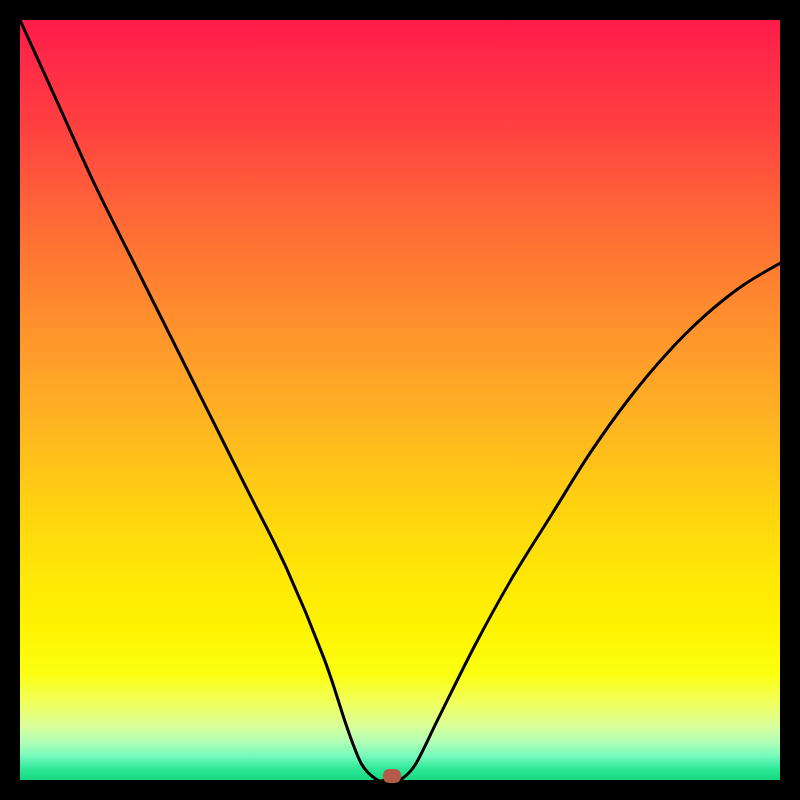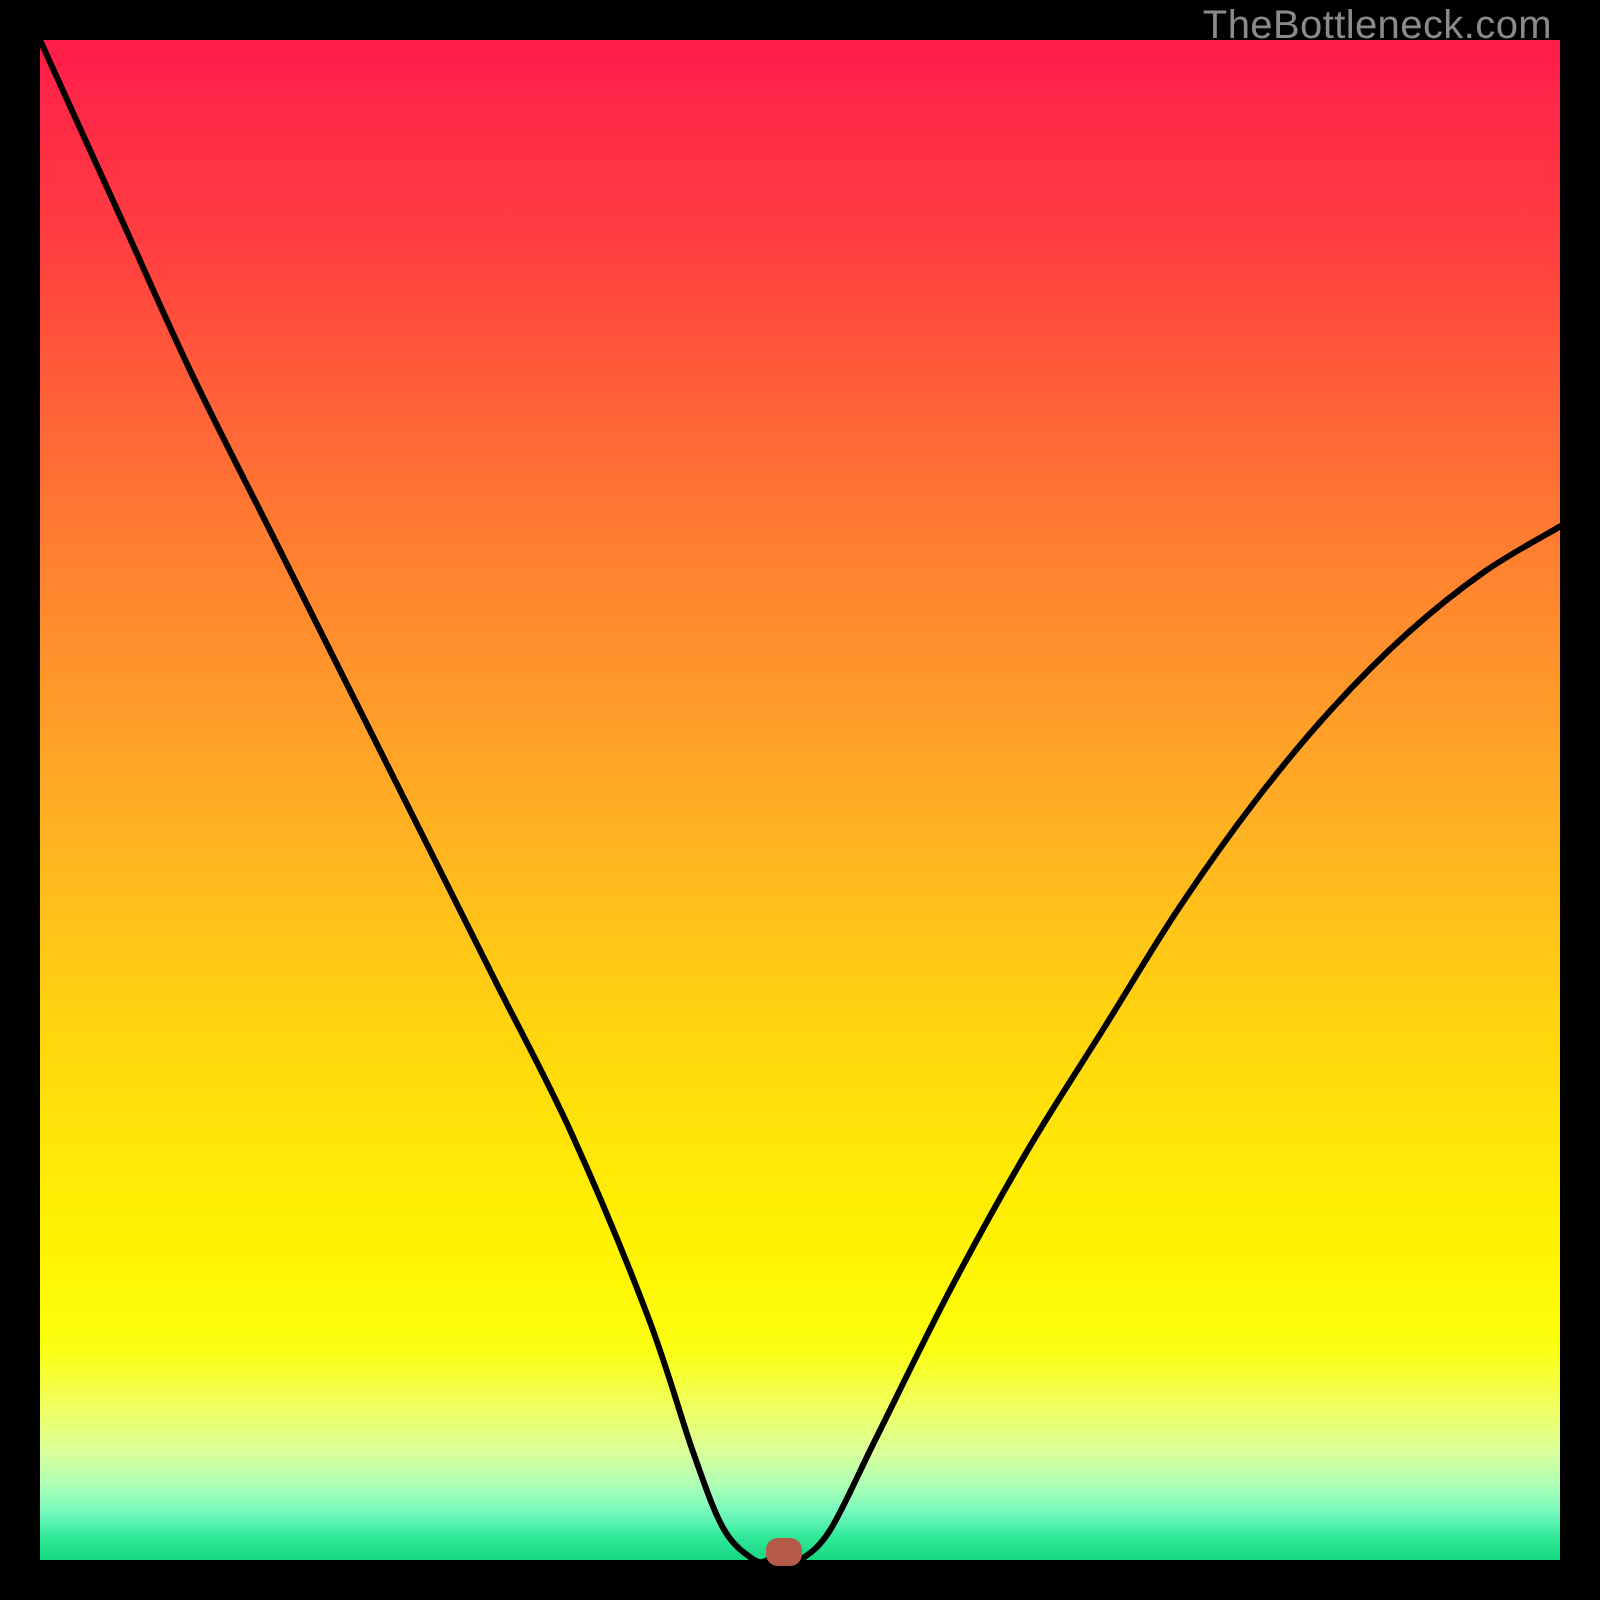--- a/index.html
+++ b/index.html
@@ -67,21 +67,20 @@
     height: 14px;
     border-radius: 6px;
     background: #b35a4a;
     transform: translate(-50%, -50%);
   }
 </style>
 </head>
 <body>
 
 <div class="frame">
-  <div class="watermark">TheBottleneck.com</div>
 
   <div class="plot-area">
     <svg class="curve" viewBox="0 0 760 760" preserveAspectRatio="none">
       <path fill="none" stroke-width="3" stroke-linecap="round" d="M 0.0 0.0 C 6.3 13.9, 25.3 55.7, 38.0 83.6 C 50.7 111.5, 63.3 140.6, 76.0 167.2 C 88.7 193.8, 101.3 217.9, 114.0 243.2 C 126.7 268.5, 139.3 293.9, 152.0 319.2 C 164.7 344.5, 177.3 369.9, 190.0 395.2 C 202.7 420.5, 215.3 445.9, 228.0 471.2 C 240.7 496.5, 253.3 519.3, 266.0 547.2 C 278.7 575.1, 293.9 611.8, 304.0 638.4 C 314.1 665.0, 320.5 689.1, 326.8 706.8 C 333.1 724.5, 336.9 735.9, 342.0 744.8 C 347.1 753.7, 353.4 757.5, 357.2 760.0 C 361.0 762.5, 362.3 760.0, 364.8 760.0 C 367.3 760.0, 369.9 760.0, 372.4 760.0 C 374.9 760.0, 376.2 762.5, 380.0 760.0 C 383.8 757.5, 388.9 754.9, 395.2 744.8 C 401.5 734.7, 407.9 719.5, 418.0 699.2 C 428.1 678.9, 443.3 647.3, 456.0 623.2 C 468.7 599.1, 481.3 576.3, 494.0 554.8 C 506.7 533.3, 519.3 514.3, 532.0 494.0 C 544.7 473.7, 557.3 452.2, 570.0 433.2 C 582.7 414.2, 595.3 396.5, 608.0 380.0 C 620.7 363.5, 633.3 348.3, 646.0 334.4 C 658.7 320.5, 671.3 307.8, 684.0 296.4 C 696.7 285.0, 709.3 274.9, 722.0 266.0 C 734.7 257.1, 753.7 247.0, 760.0 243.2" id="curvePath" stroke="#000000"></path>
     </svg>
     <div class="marker" id="marker" style="left: 372.4px; top: 756px; background: rgb(179, 90, 74);"></div>
   </div>
 </div>
 
 </body></html>

